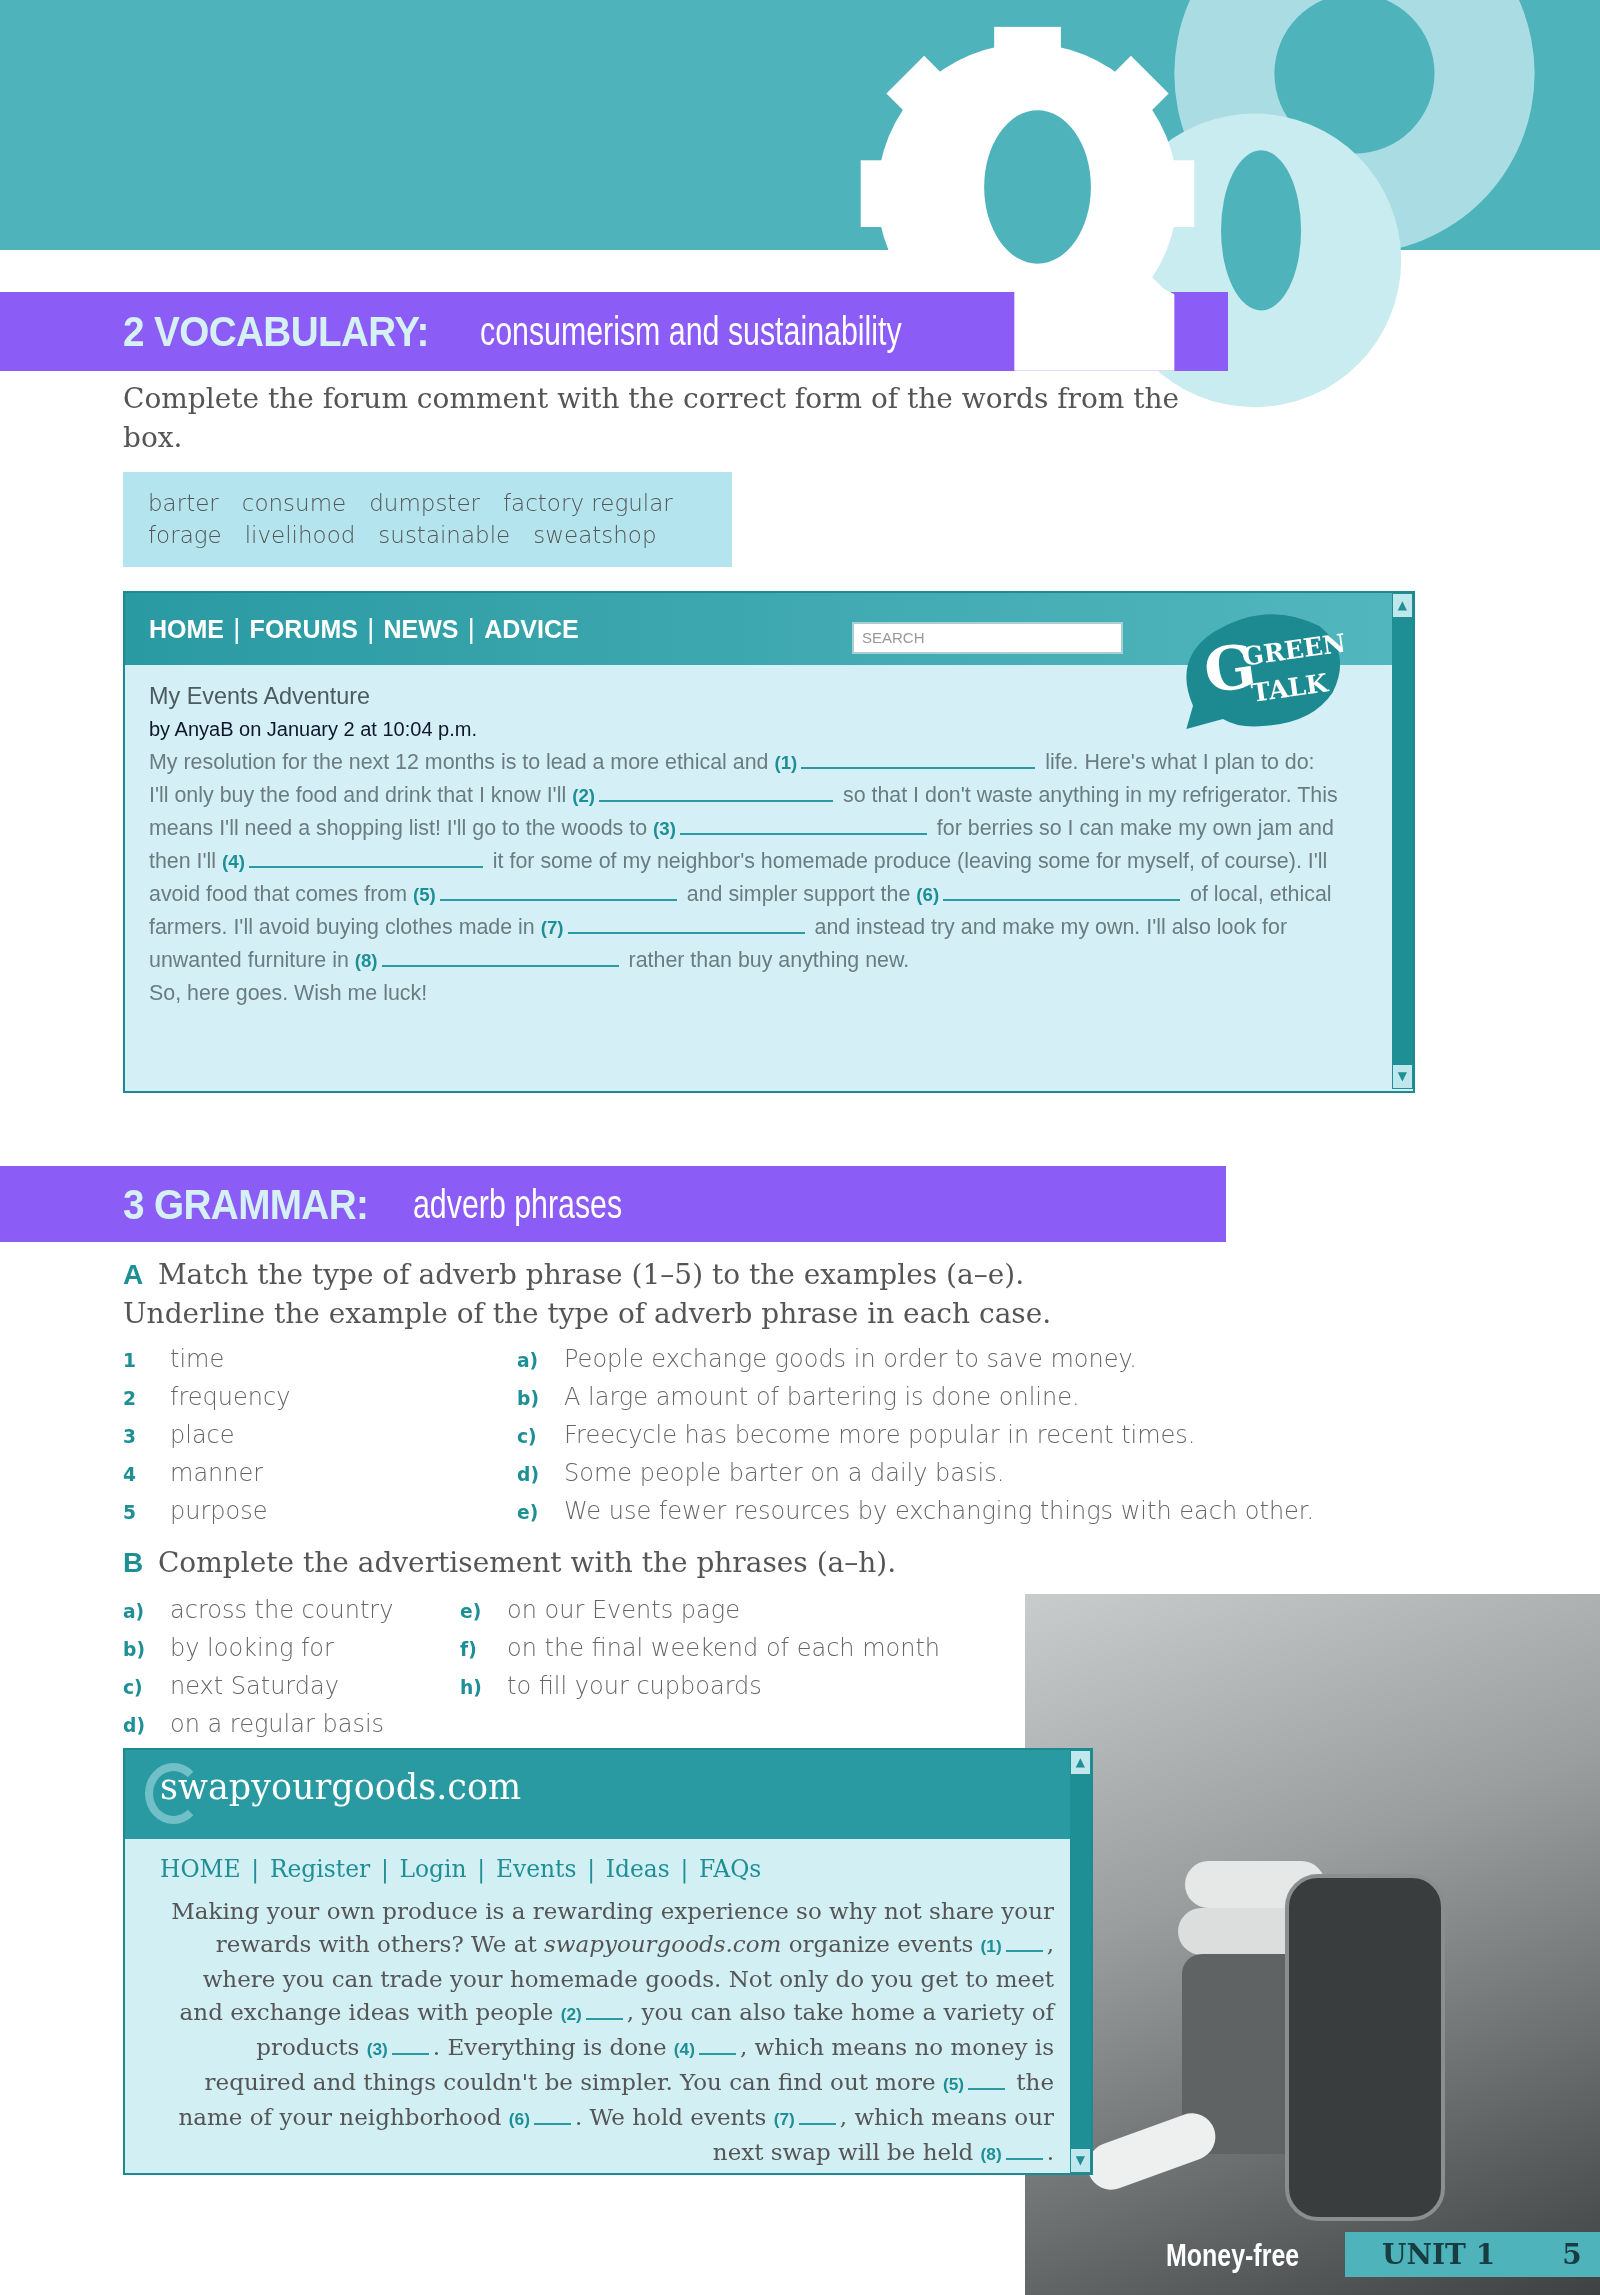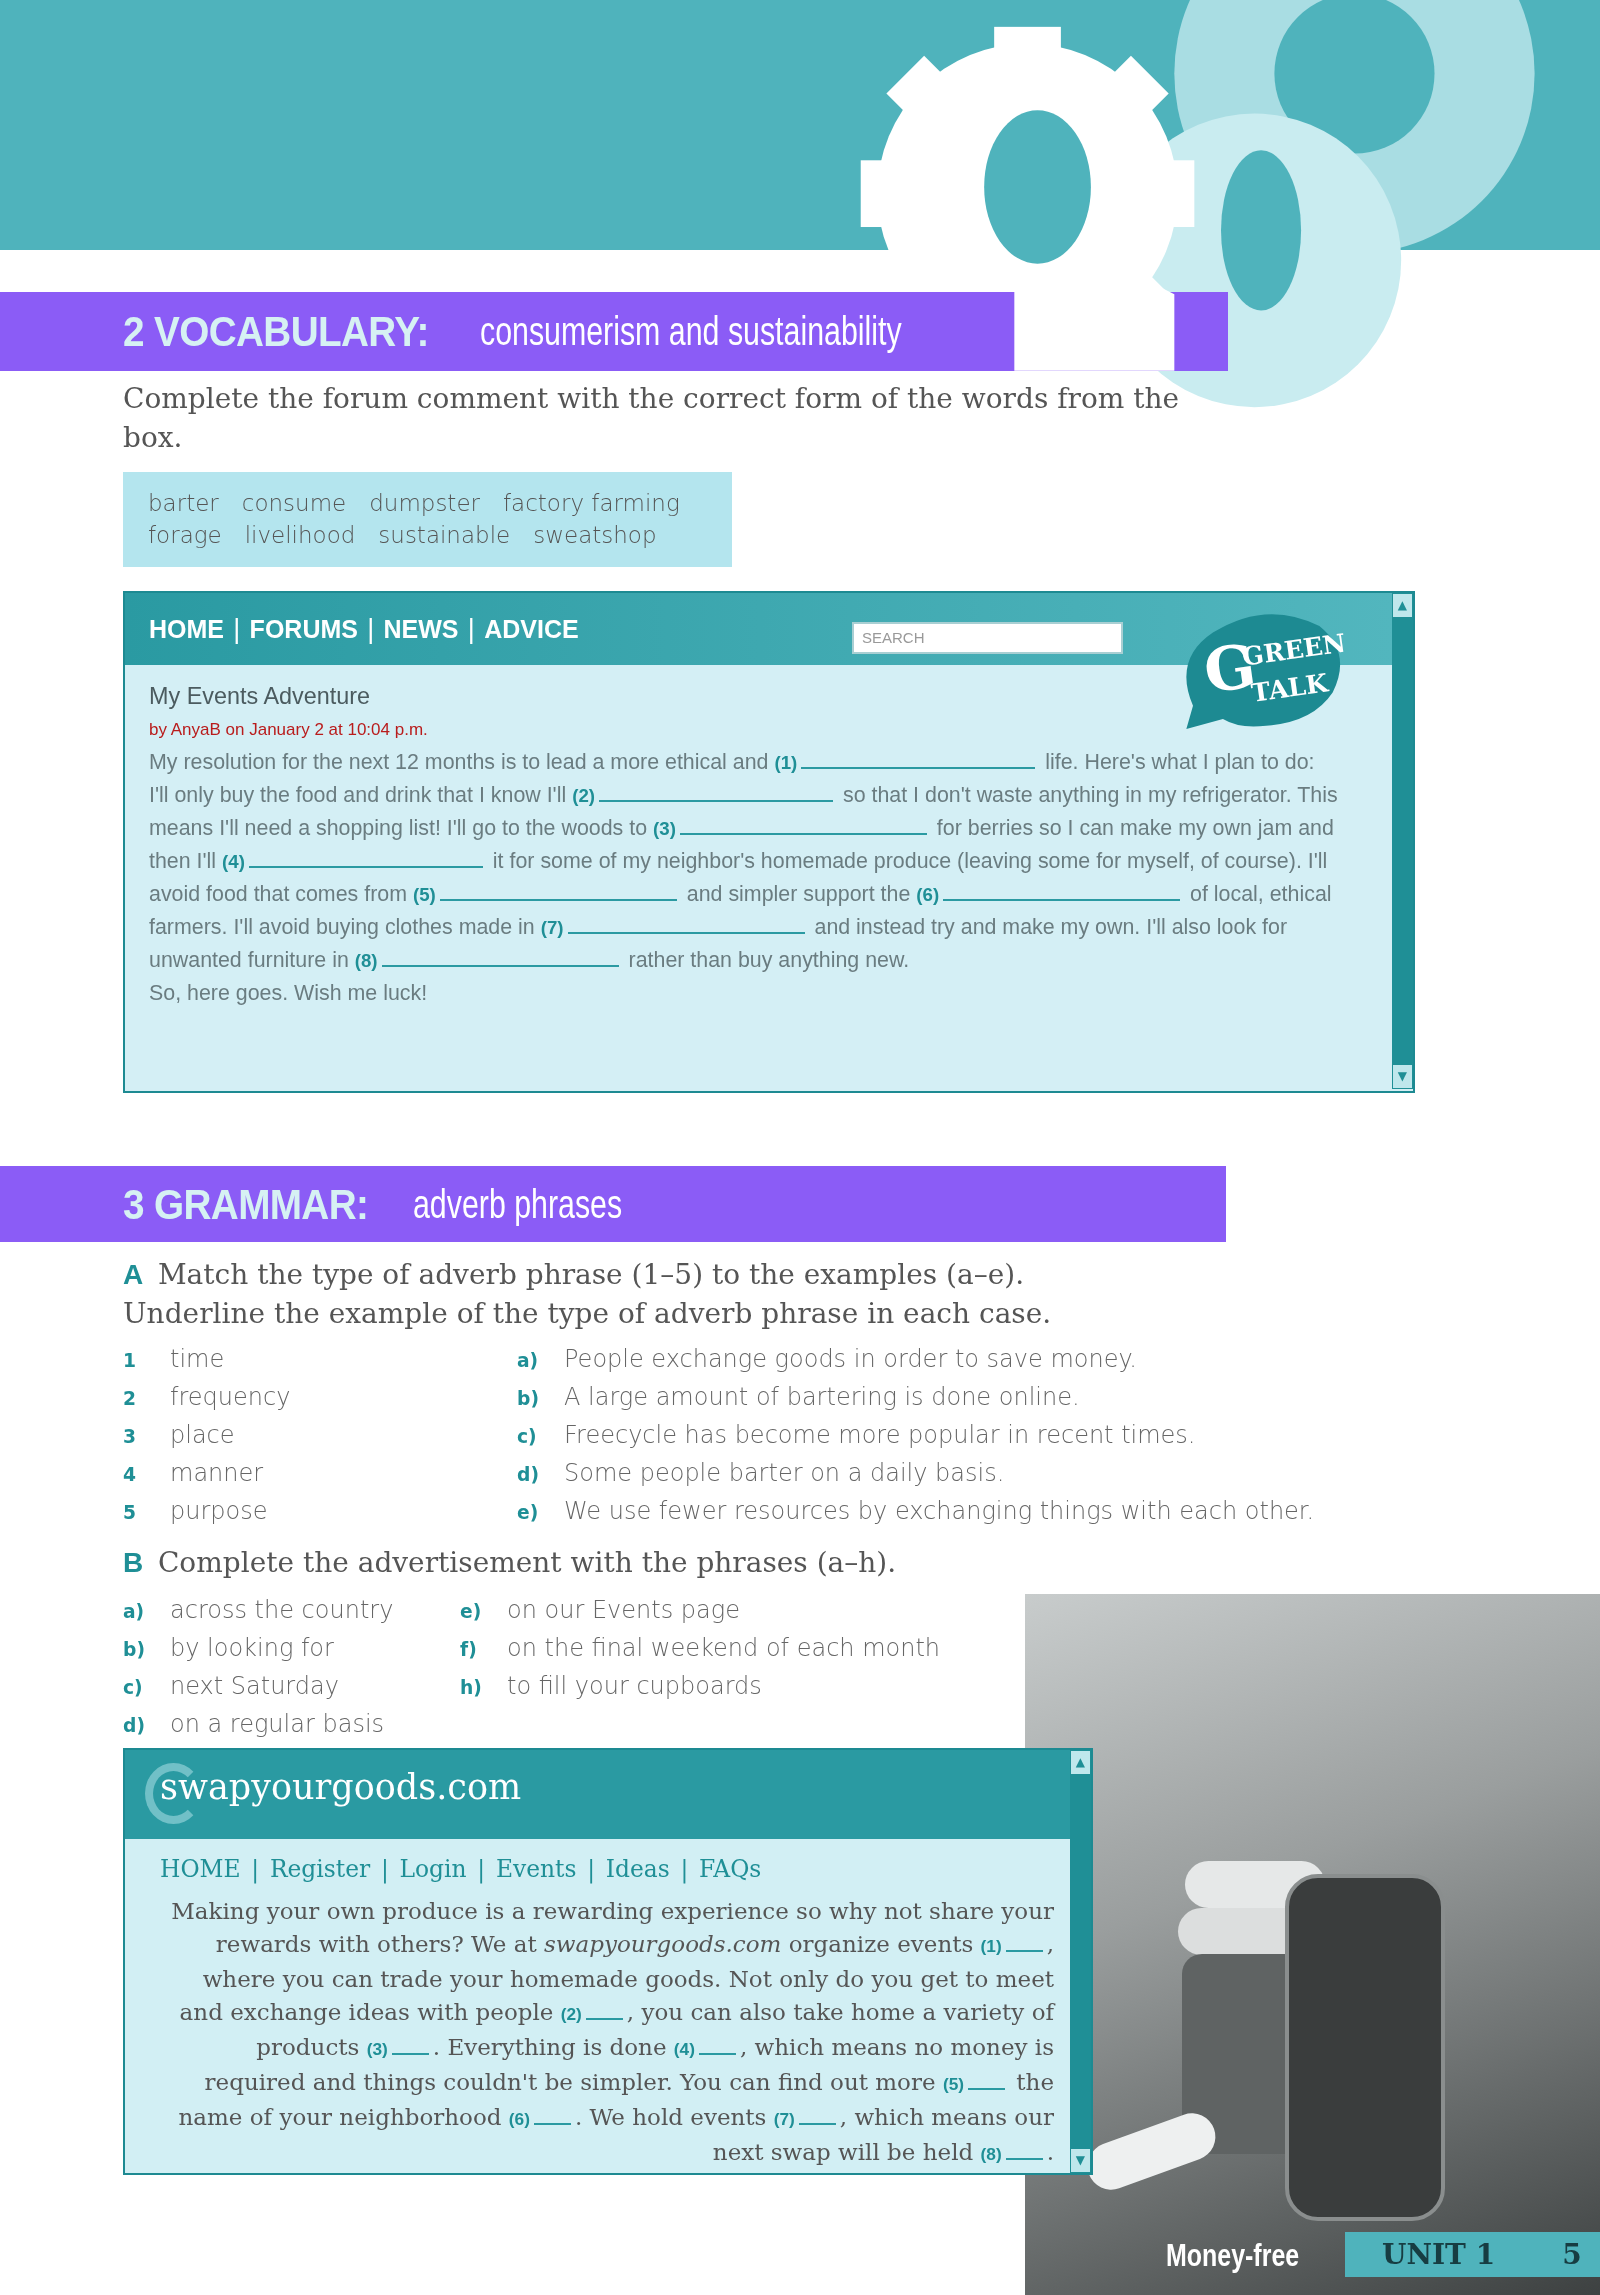--- a/index.html
+++ b/index.html
@@ -28,21 +28,21 @@
   .forum { position: absolute; left: 123px; top: 591px; width: 1292px; height: 502px; background: #d4eff5; border: 2.7px solid #1d8a92; }
   .forum-nav { position: absolute; left: 0; top: 0; width: 1268px; height: 72px; background: linear-gradient(90deg,#2a9aa2,#52b6be); display: flex; align-items: center; padding-left: 24px; }
   .forum-nav .item { color: #fff; font-family: "Liberation Sans", sans-serif; font-weight: bold; font-size: 25px; }
   .forum-nav .sep { color: #fff; font-family: "Liberation Sans", sans-serif; font-size: 27px; margin: 0 9.3px; }
   .search { position: absolute; left: 727px; top: 29px; width: 271px; height: 32px; background: #fff; border: 2px solid #9fb; border-color: #a9cfd3; font-family: "Liberation Sans", sans-serif; font-size: 15px; color: #999; padding: 5.3px 8px; }
   .logo { position: absolute; left: 1041px; top: 13.3px; width: 187px; height: 133px; }
   .forum-scroll { position: absolute; right: 0; top: 0; width: 21.4px; height: 496px; background: #1f8f96; }
   .forum-scroll .arrow { position: absolute; left: 1.3px; width: 18.7px; height: 23px; background: #bfe7ec; color: #1f8f96; font-size: 12px; text-align: center; line-height: 23px; }
   .forum-body { position: absolute; left: 24px; top: 87px; width: 1201px; font-family: "Liberation Sans", sans-serif; font-size: 21.4px; line-height: 33px; color: #6a7c80; }
   .post-title { font-size: 23.4px; color: #4b5b5f; }
-  .post-by { color: #b91c1c; font-size: 17px; }
+  .post-by { color: #0f172a; font-size: 20px; }
   .num { color: #1f8f96; font-weight: bold; font-size: 18.7px; }
   .blank { display: inline-block; border-bottom: 2px solid #2b9aa2; height: 18.7px; vertical-align: baseline; margin: 0 4px; }
 
   
   .list { position: absolute; font-family: "DejaVu Sans", sans-serif; font-size: 24px; color: #666; line-height: 36px; font-weight: 300; }
   .list .k { display: inline-block; color: #1f8f96; font-weight: bold; font-size: 18.7px; width: 47px; }
   .list .row { white-space: nowrap; }
 
   
   .swap { position: absolute; left: 123px; top: 1748px; width: 970px; height: 427px; background: #d2eff4; border: 2px solid #1d8a92; }
@@ -105,21 +105,21 @@
   </div>
 </div>
 <svg style="position:absolute;left:1001px;top:254px;width:220px;height:117px;" viewBox="0 0 330 175">
   <path d="M20 175 L20 40 Q70 10 120 40 Q170 70 220 40 L260 60 L260 175 Z" fill="#ffffff"></path>
 </svg>
 
 <div class="instr" style="top:379px; width:1121px;">Complete the forum comment with the correct form of the words from the box.</div>
 
 <div class="wordbox">
   <div class="row">
-    <span>barter</span><span>consume</span><span>dumpster</span><span>factory farming</span>
+    <span>barter</span><span>consume</span><span>dumpster</span><span>factory regular</span>
   </div>
   <div class="row">
     <span>forage</span><span>livelihood</span><span>sustainable</span><span>sweatshop</span>
   </div>
 </div>
 
 <div class="forum">
   <div class="forum-nav">
     <span class="item">HOME</span>
     <span class="sep">|</span>

